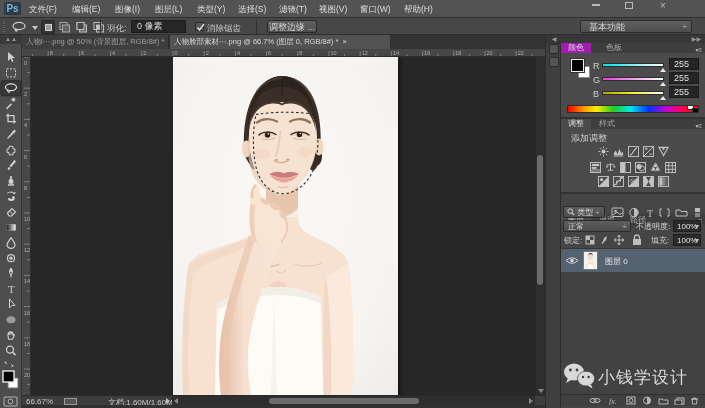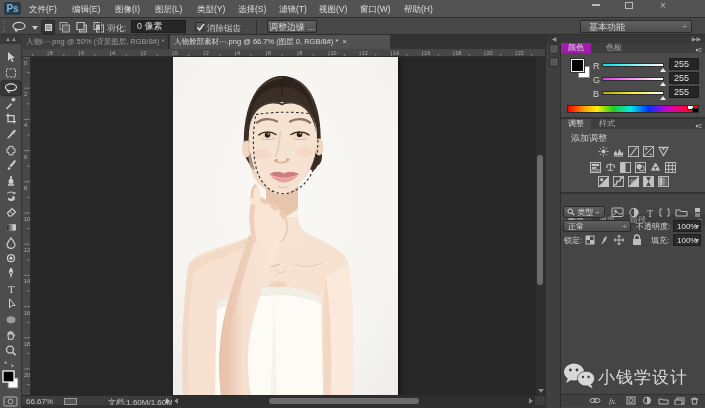--- a/index.html
+++ b/index.html
@@ -529,20 +529,37 @@
         <rect x="5" y="6" width="4" height="4" fill="#bdbdbd"></rect>
       <path d="M17 10 L19 4 L22 2 L21 6 Z" fill="#bdbdbd"></path>
         <path d="M17 10 L18.5 7" stroke="#bdbdbd"></path>
       <path d="M34 1 L34 11 M29 6 L39 6 M34 1 L32.5 3 M34 1 L35.5 3 M34 11 L32.5 9 M34 11 L35.5 9 M29 6 L31 4.5 M29 6 L31 7.5 M39 6 L37 4.5 M39 6 L37 7.5" stroke="#bdbdbd" stroke-width="1"></path>
       <rect x="48" y="5" width="8" height="6" fill="#bdbdbd"></rect>
         <path d="M49.5 5 V3.5 A2.5 2.5 0 0 1 54.5 3.5 V5" fill="none" stroke="#bdbdbd" stroke-width="1.3"></path>
     </svg>
     <div class="abs" style="left:90px;top:41px;color:#cfcfcf;font-size:8px;">填充:</div>
     <div class="abs" style="left:112px;top:40px;width:28px;height:12px;background:#2a2a2a;border:1px solid #1e1e1e;color:#e0e0e0;line-height:11px;padding-left:3px;font-size:8px;">100%<span class="abs" style="right:1px;top:0;color:#bbb;">▾</span></div>
 
+    <div class="abs" style="left:0;top:54px;width:144px;height:146px;background:#424242;border-top:1px solid #363636;">
+      <div class="abs" style="left:0;top:0px;width:144px;height:23px;background:#54616e;">
+        <svg class="abs" style="left:4px;top:7px;" width="14" height="9" viewBox="0 0 14 9">
+            <path d="M1 4.5 Q7 -1 13 4.5 Q7 10 1 4.5 Z" fill="none" stroke="#d6d6d6"></path>
+            <circle cx="7" cy="4.5" r="1.8" fill="#d6d6d6"></circle>
+          </svg>
+        <div class="abs" style="left:22px;top:2px;width:15px;height:19px;background:#f4f2ee;border:1px solid #6d7984;">
+          <svg width="13" height="17" viewBox="0 0 13 17">
+              <ellipse cx="6.5" cy="5" rx="2.6" ry="3.2" fill="#f2ddcd"></ellipse>
+              <path d="M4 4 C4 1.8 5 1 6.5 1 C8 1 9 1.8 9 4 C9 2.6 8 2.2 6.5 2.2 C5 2.2 4 2.6 4 4 Z" fill="#3a2f28"></path>
+              <path d="M2 17 C2 12 4 9.5 6.5 9.5 C9 9.5 11 12 11 17 Z" fill="#f6e4d4"></path>
+              <path d="M3.5 17 L4 12.5 L9 12.5 L9.5 17 Z" fill="#fdfcf8"></path>
+            </svg>
+        </div>
+        <div class="abs" style="left:44px;top:7px;color:#e4e4e4;font-size:8px;">图层 0</div>
+      </div>
+    </div>
 
     <div class="abs" style="left:0;top:200px;width:144px;height:12px;background:#404040;border-top:1px solid #303030;">
       <svg class="abs" style="left:28px;top:1px;" width="112" height="9" viewBox="0 0 112 9">
         <g stroke="#b9b9b9" fill="none">
           <ellipse cx="4" cy="4.5" rx="3" ry="2"></ellipse>
             <ellipse cx="8" cy="4.5" rx="3" ry="2"></ellipse>
         </g>
         <text x="20" y="7.5" font-size="8" font-style="italic" fill="#b9b9b9" font-family="Liberation Serif">fx.</text>
         <rect x="38" y="1" width="8" height="7" fill="none" stroke="#b9b9b9"></rect>
           <circle cx="42" cy="4.5" r="2" fill="none" stroke="#b9b9b9"></circle>

